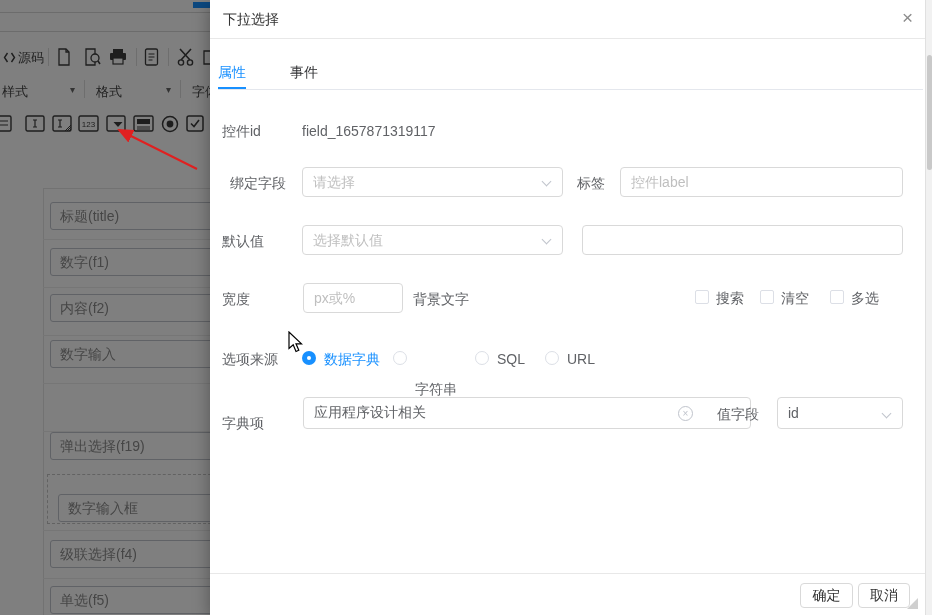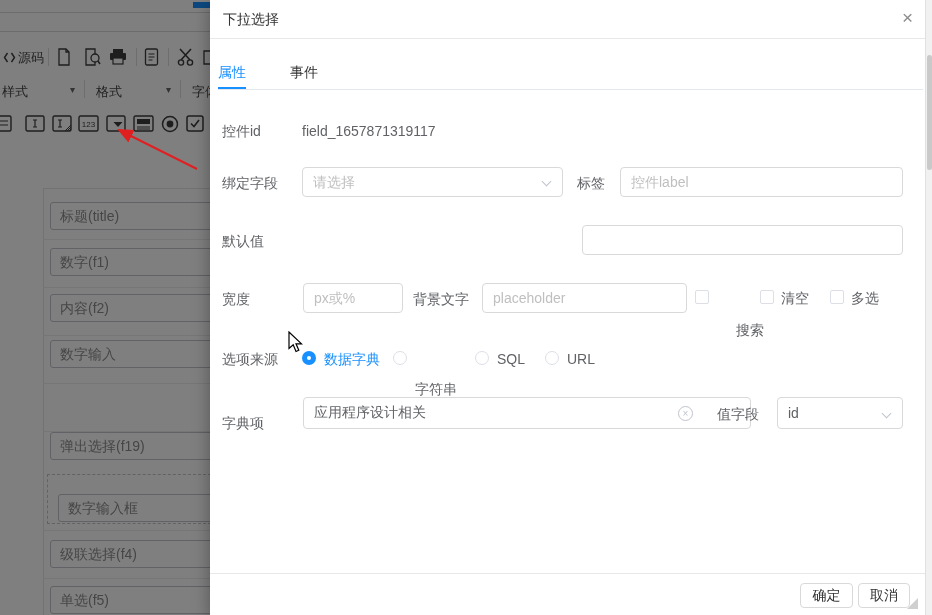--- a/index.html
+++ b/index.html
@@ -242,38 +242,41 @@
     <div class="m-hdr-line"></div>
 
     <div class="m-tab active" style="left:8px; color:#1890ff;">属性</div>
     <div class="m-tab" style="left:80px; color:#303133;">事件</div>
     <div class="m-tabbar" style="background:#1890ff;"></div>
     <div class="m-tabline"></div>
 
     <div class="lbl" style="left:12px; top:123px;">控件id</div>
     <div class="val" style="left:92px; top:123px;">field_1657871319117</div>
 
-    <div class="lbl" style="left:12px; top:175px;">绑定字段</div>
+    <div class="lbl" style="left:20px; top:175px;">绑定字段</div>
     <div class="sel" style="left:92px; top:167px; width:261px;">
       <span class="ph">请选择</span>
       <span class="chev-down"></span>
     </div>
     <div class="lbl" style="left:367px; top:175px;">标签</div>
     <input class="inp" style="left: 410px; top: 167px; width: 283px;" placeholder="控件label">
 
     <div class="lbl" style="left:12px; top:233px;">默认值</div>
+    <div class="sel" style="left:92px; top:225px; width:261px;">
+      <span class="ph">选择默认值</span>
+      <span class="chev-down"></span>
+    </div>
     <input class="inp" style="left: 372px; top: 225px; width: 321px;">
 
     <div class="lbl" style="left:12px; top:291px;">宽度</div>
     <input class="inp" style="left: 93px; top: 283px; width: 100px;" placeholder="px或%">
     <div class="lbl" style="left:203px; top:291px;">背景文字</div>
-    <input class="inp" style="left: 272px; top: 283px; width: 205px;" placeholder="placeholder">
 
     <span class="cbx" style="left:485px; top:290px;"></span>
-    <div class="lbl" style="left:526px; top:290px;margin-top:32px;">搜索</div>
+    <div class="lbl" style="left:506px; top:290px;">搜索</div>
     <span class="cbx" style="left:550px; top:290px;"></span>
     <div class="lbl" style="left:571px; top:290px;">清空</div>
     <span class="cbx" style="left:620px; top:290px;"></span>
     <div class="lbl" style="left:641px; top:290px;">多选</div>
 
     <div class="lbl" style="left:12px; top:351px;">选项来源</div>
     <span class="radio checked" style="left:92px; top:351px; background:#1890ff;">
         <span class="dot"></span>
       </span>
     <div class="lbl" style="left:114px; top:351px; color:#1890ff;">数据字典</div>

